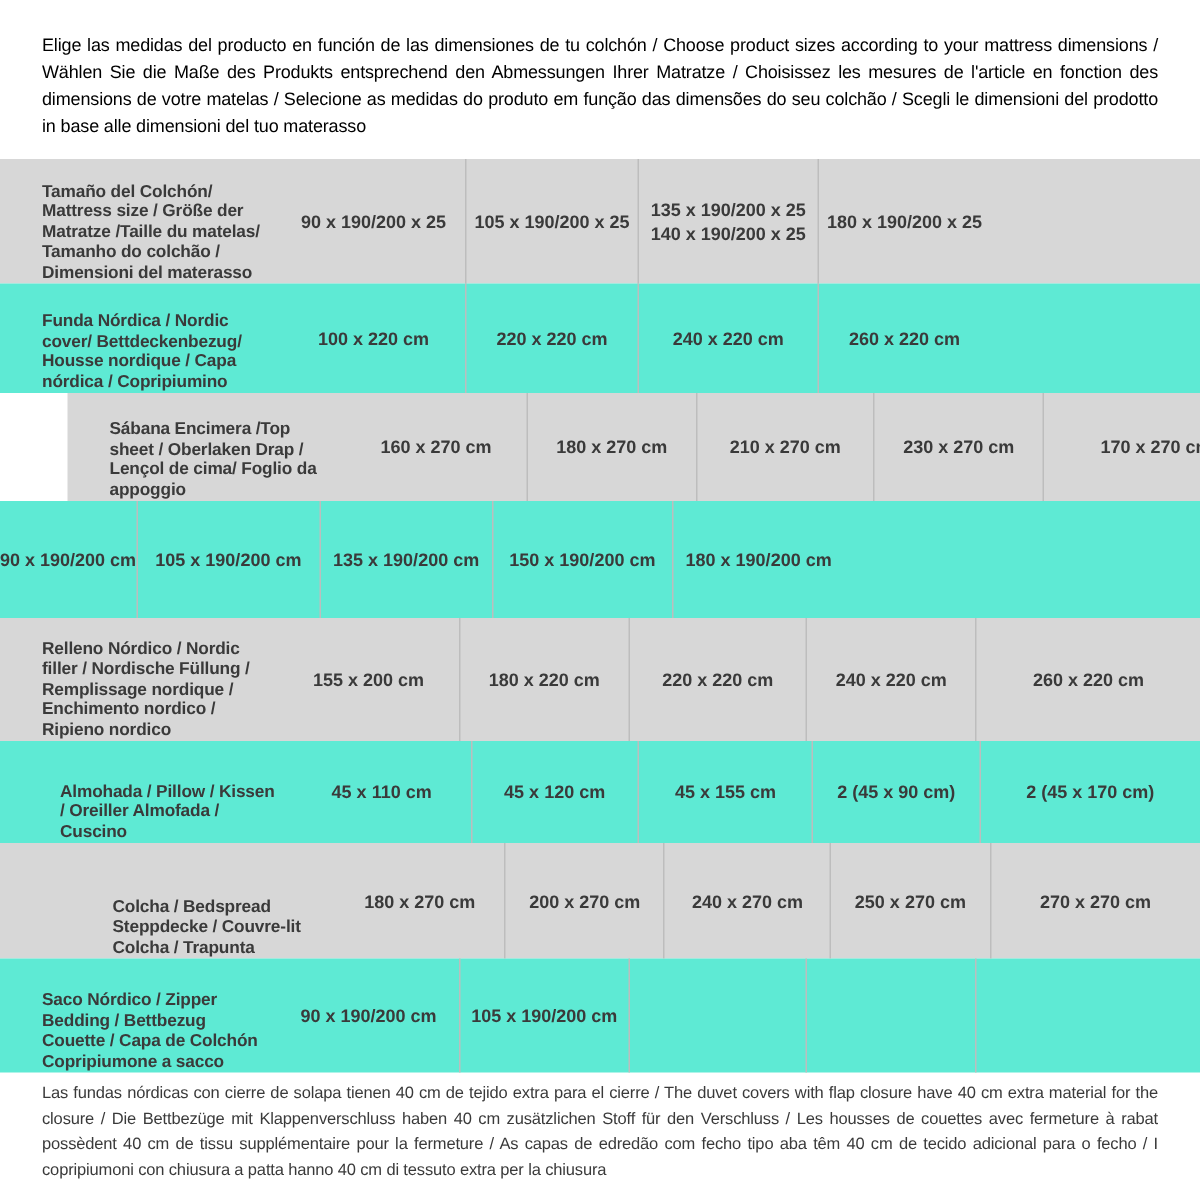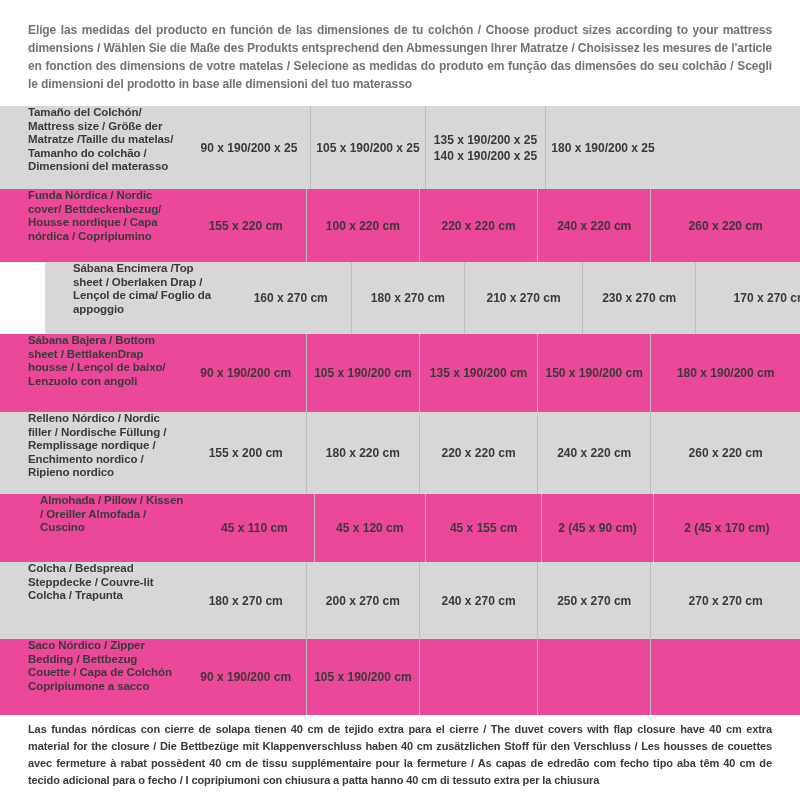--- a/index.html
+++ b/index.html
@@ -4,48 +4,48 @@
 <style>
   html,body{margin:0;padding:0;}
   body{
     width:800px;height:800px;background:#ffffff;
     font-family:"Liberation Sans","DejaVu Sans",sans-serif;
     color:#3d3d3d;overflow:hidden;
   }
   .page{width:800px;height:800px;box-sizing:border-box;}
   .header-note{
     padding:21px 28px 0 28px;
-    font-weight:bold;font-size:12px;line-height:18px;
-    text-align:justify;letter-spacing:-0.1px;color:#737373;
+    font-weight:normal;font-size:12px;line-height:18px;
+    text-align:justify;letter-spacing:-0.1px;color:#000000;
   }
   .size-table{margin-top:13px;width:800px;}
-  .row{display:flex;align-items:flex-start;width:800px;box-sizing:border-box;}
+  .row{display:flex;align-items:flex-end;width:800px;box-sizing:border-box;}
   .row.gray{background:#d7d7d7;}
-  .row.light{background:#ec4899;}
+  .row.light{background:#5eead4;}
   .label-cell{
     width:188px;box-sizing:border-box;
     padding-left:28px;padding-right:10px;
     font-weight:bold;font-size:11.5px;line-height:13.5px;
     letter-spacing:-0.1px;color:#3a3a3a;
   }
   .value-cell{
     align-self:stretch;box-sizing:border-box;
     display:flex;flex-direction:column;justify-content:center;align-items:center;
     text-align:center;font-weight:bold;font-size:12px;line-height:16px;
     color:#3a3a3a;
   }
   .value-cell + .value-cell{border-left:1px solid #bdbdbd;}
   .row > div:nth-child(2){width:122px;}
   .row > div:nth-child(3){width:115px;}
   .row > div:nth-child(4){width:120px;}
   .row > div:nth-child(5){width:115px;}
   .row > div:nth-child(6){width:152px;}
   .footer-note{
     margin-top:6px;padding:0 28px;
-    font-weight:bold;font-size:11px;line-height:17px;
+    font-weight:normal;font-size:11px;line-height:17px;
     text-align:justify;letter-spacing:-0.1px;color:#3a3a3a;
   }
 </style>
 </head>
 <body>
 
 <div class="page">
   <div class="header-note">Elige las medidas del producto en función de las dimensiones de tu colchón / Choose product sizes according to your mattress dimensions / Wählen Sie die Maße des Produkts entsprechend den Abmessungen Ihrer Matratze / Choisissez les mesures de l'article en fonction des dimensions de votre matelas / Selecione as medidas do produto em função das dimensões do seu colchão / Scegli le dimensioni del prodotto in base alle dimensioni del tuo materasso</div>
   <div class="size-table" id="size-table">
       <div class="row gray" style="min-height: 83px;">
@@ -59,23 +59,20 @@
         <div class="value-cell">
           <div class="size-line">135 x 190/200 x 25</div>
           <div class="size-line">140 x 190/200 x 25</div>
         </div>
         <div class="value-cell">
           <div class="size-line">180 x 190/200 x 25</div>
         </div>
       </div>
       <div class="row light" style="min-height: 73px;">
         <div class="label-cell">Funda Nórdica / Nordic cover/ Bettdeckenbezug/ Housse nordique / Capa nórdica / Copripiumino</div>
-        <div class="value-cell">
-          <div class="size-line">155 x 220 cm</div>
-        </div>
         <div class="value-cell">
           <div class="size-line">100 x 220 cm</div>
         </div>
         <div class="value-cell">
           <div class="size-line">220 x 220 cm</div>
         </div>
         <div class="value-cell">
           <div class="size-line">240 x 220 cm</div>
         </div>
         <div class="value-cell">
@@ -94,21 +91,20 @@
           <div class="size-line">210 x 270 cm</div>
         </div>
         <div class="value-cell">
           <div class="size-line">230 x 270 cm</div>
         </div>
         <div class="value-cell">
           <div class="size-line">170 x 270 cm</div>
         </div>
       </div>
       <div class="row light" style="min-height: 78px;">
-        <div class="label-cell">Sábana Bajera / Bottom sheet / BettlakenDrap housse / Lençol de baixo/ Lenzuolo con angoli</div>
         <div class="value-cell">
           <div class="size-line">90 x 190/200 cm</div>
         </div>
         <div class="value-cell">
           <div class="size-line">105 x 190/200 cm</div>
         </div>
         <div class="value-cell">
           <div class="size-line">135 x 190/200 cm</div>
         </div>
         <div class="value-cell">
@@ -147,21 +143,21 @@
         <div class="value-cell">
           <div class="size-line">45 x 155 cm</div>
         </div>
         <div class="value-cell">
           <div class="size-line">2 (45 x 90 cm)</div>
         </div>
         <div class="value-cell">
           <div class="size-line">2 (45 x 170 cm)</div>
         </div>
       </div>
-      <div class="row gray" style="min-height: 77px;">
+      <div class="row gray" style="min-height: 77px; padding-left: 47px;">
         <div class="label-cell">Colcha / Bedspread Steppdecke / Couvre-lit Colcha / Trapunta</div>
         <div class="value-cell">
           <div class="size-line">180 x 270 cm</div>
         </div>
         <div class="value-cell">
           <div class="size-line">200 x 270 cm</div>
         </div>
         <div class="value-cell">
           <div class="size-line">240 x 270 cm</div>
         </div>

